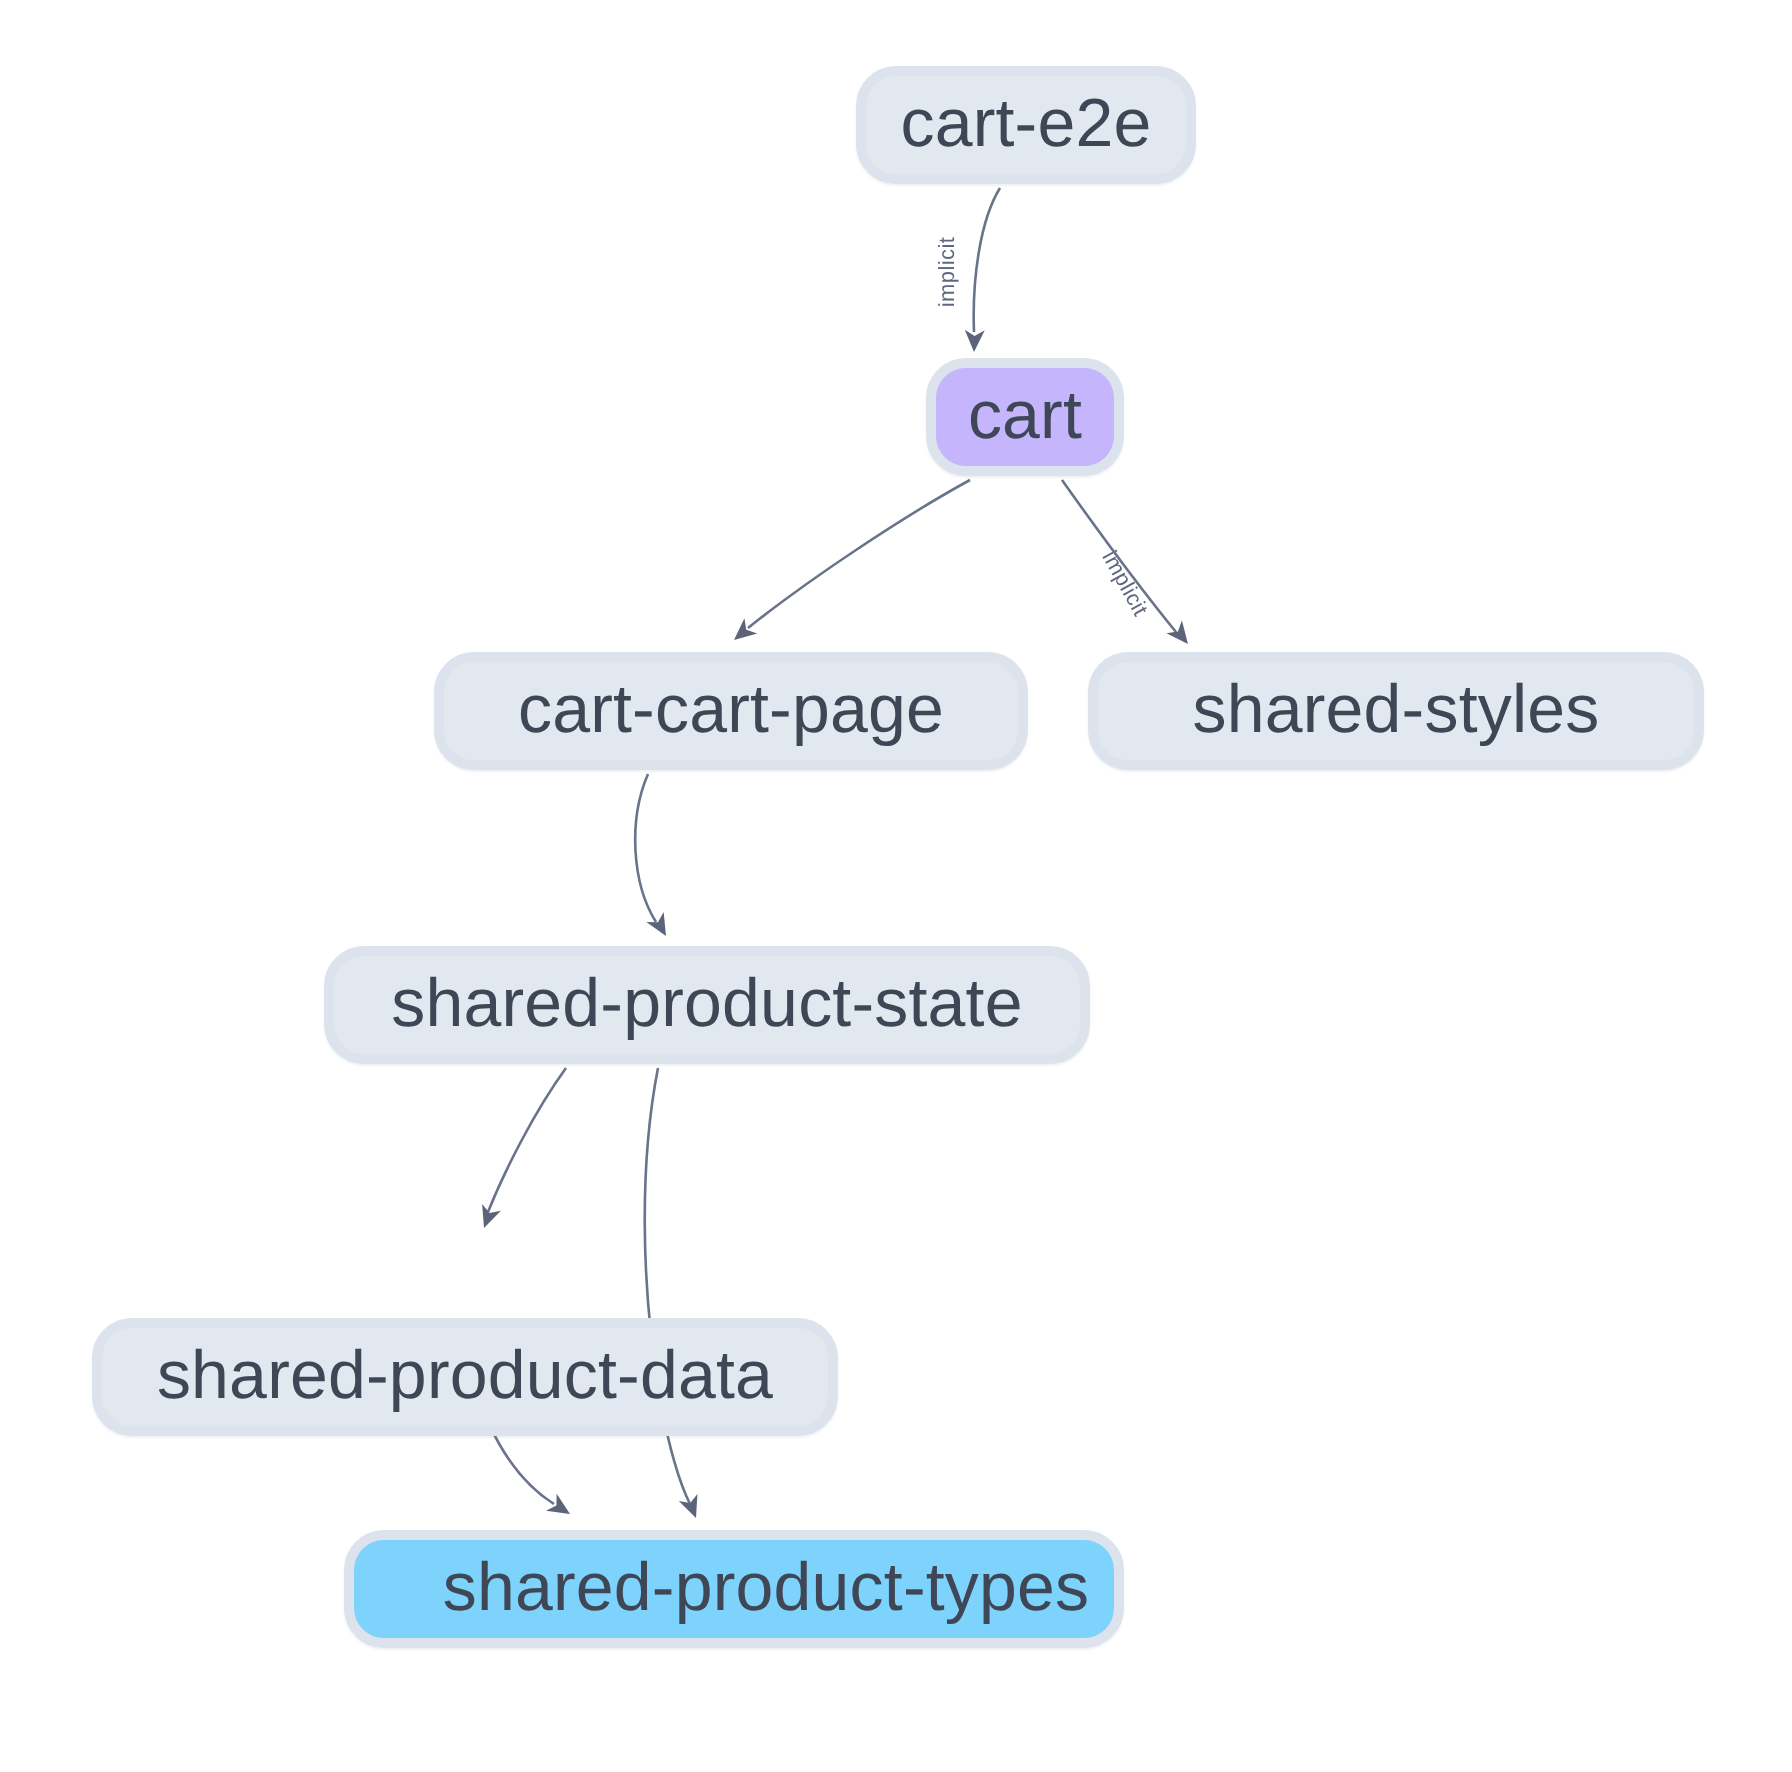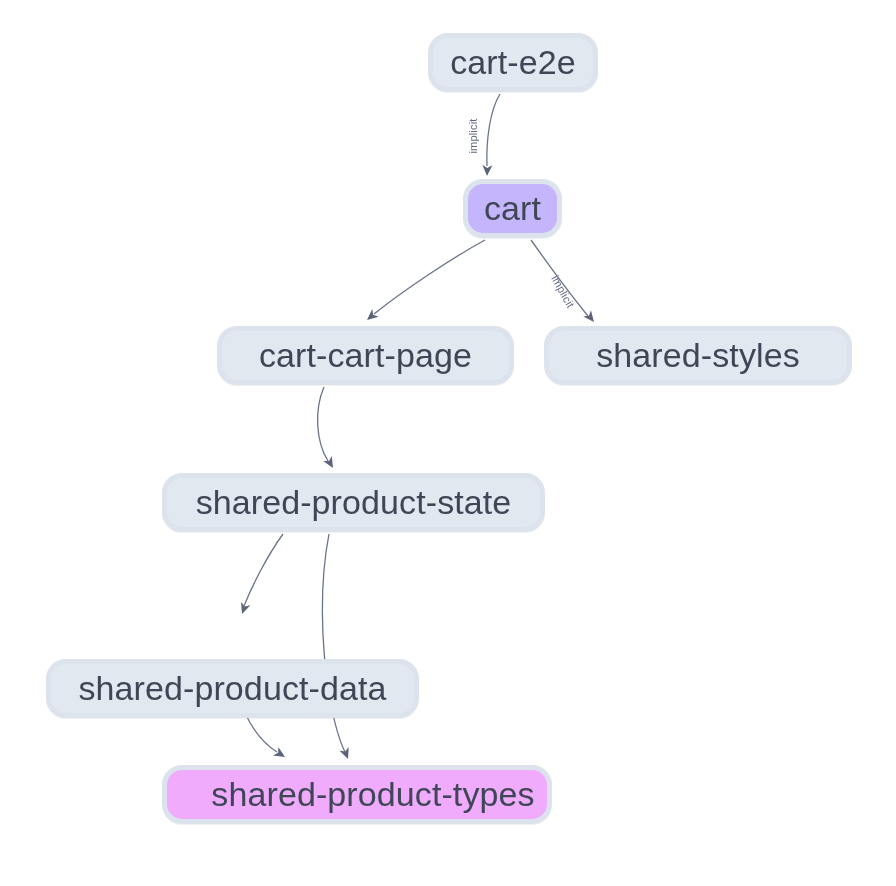--- a/index.html
+++ b/index.html
@@ -113,17 +113,17 @@
       </div>
       <div class="graph-node" style="left: 544px; top: 326px; width: 308px; height: 59px; background: rgb(226, 232, 240); border-color: rgb(221, 227, 236); color: rgb(63, 71, 86);">
         <span class="node-label">shared-styles</span>
       </div>
       <div class="graph-node" style="left: 162px; top: 473px; width: 383px; height: 59px; background: rgb(226, 232, 240); border-color: rgb(221, 227, 236); color: rgb(63, 71, 86);">
         <span class="node-label">shared-product-state</span>
       </div>
       <div class="graph-node" style="left: 46px; top: 619px; width: 373px; height: 59px; background: rgb(226, 232, 240); border-color: rgb(221, 227, 236); color: rgb(63, 71, 86); margin-top: 40px;">
         <span class="node-label">shared-product-data</span>
       </div>
-      <div class="graph-node" style="left: 162px; top: 765px; width: 390px; height: 59px; background: #f0abfc; border-color: rgb(221, 227, 236); color: rgb(63, 71, 86); padding-left: 32px;">
+      <div class="graph-node" style="left: 172px; top: 765px; width: 390px; height: 59px; background: #7dd3fc; border-color: rgb(221, 227, 236); color: rgb(63, 71, 86); padding-left: 32px;">
         <span class="node-label">shared-product-types</span>
       </div>
     </div>
 </div>
 
 </body></html>

